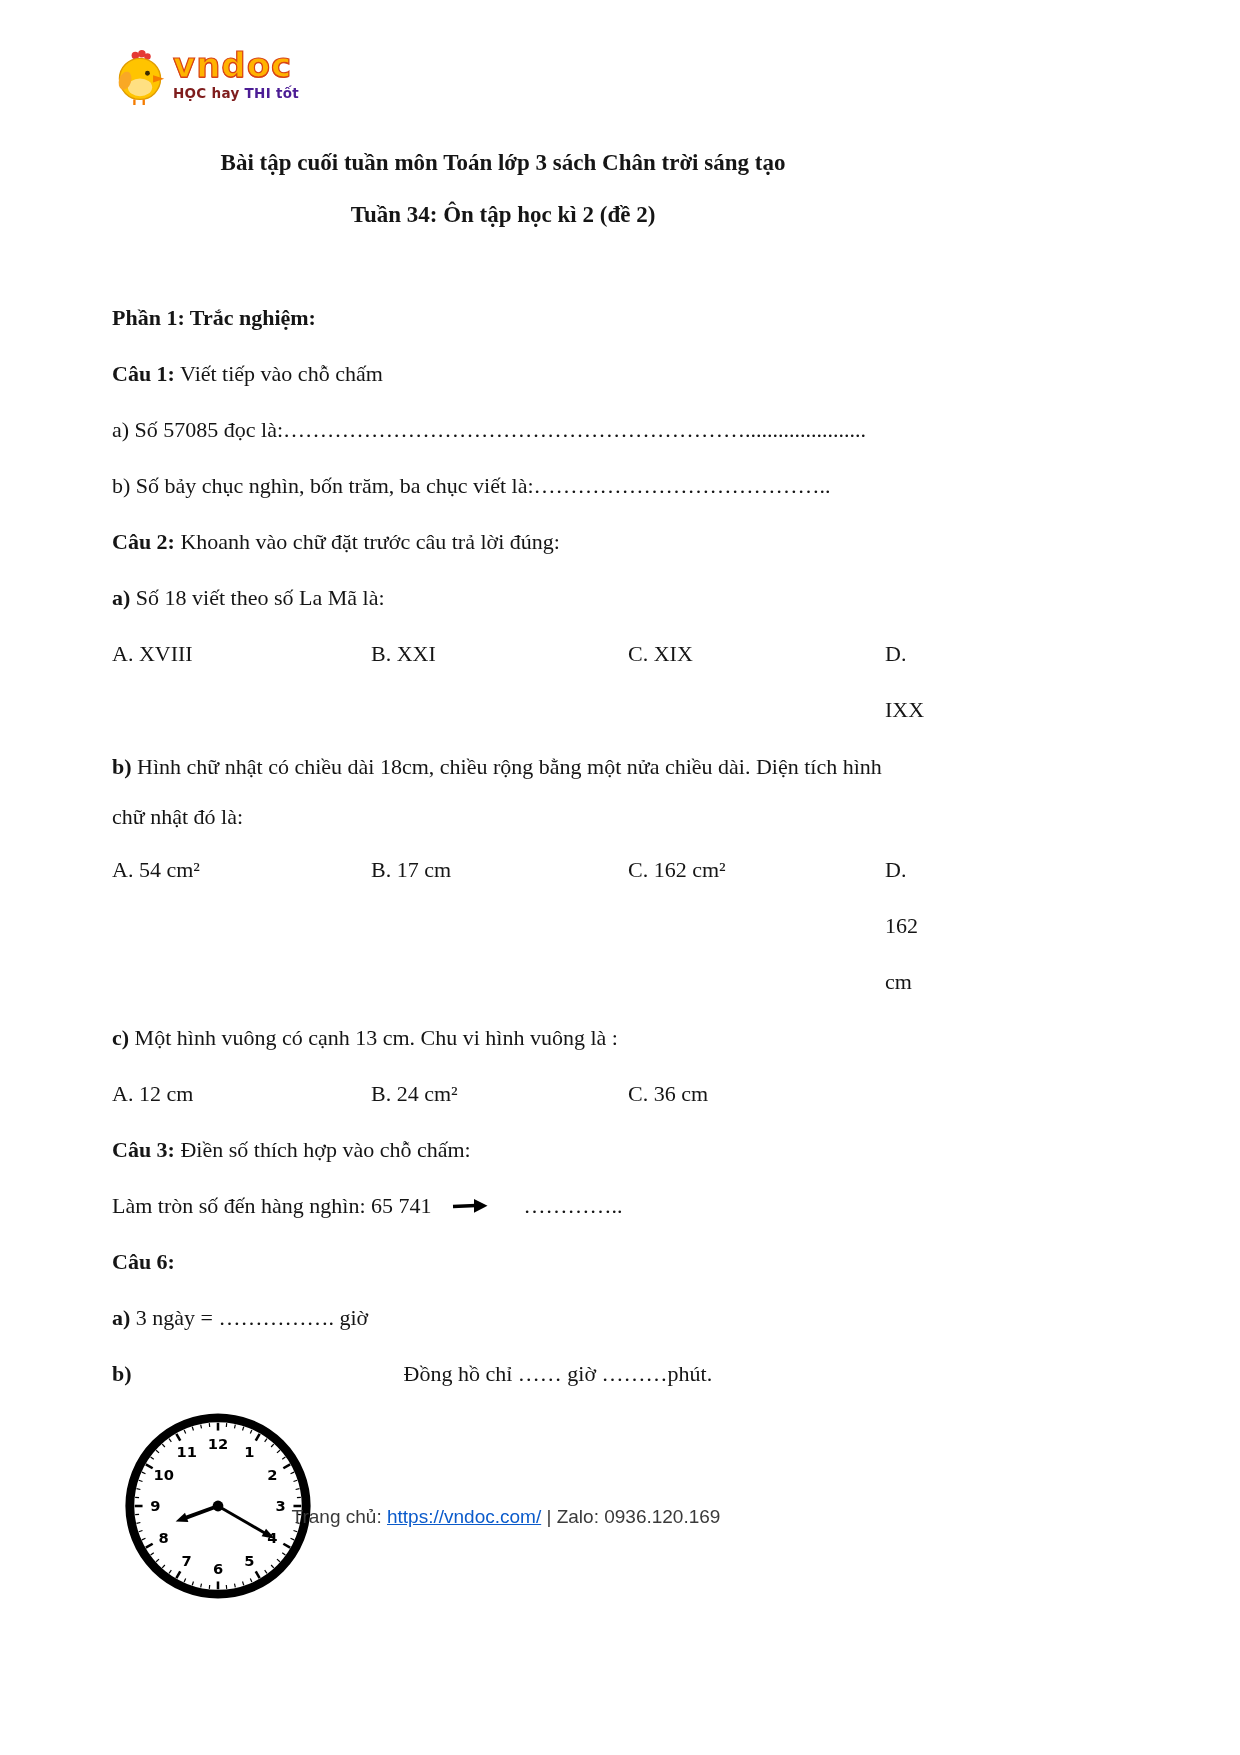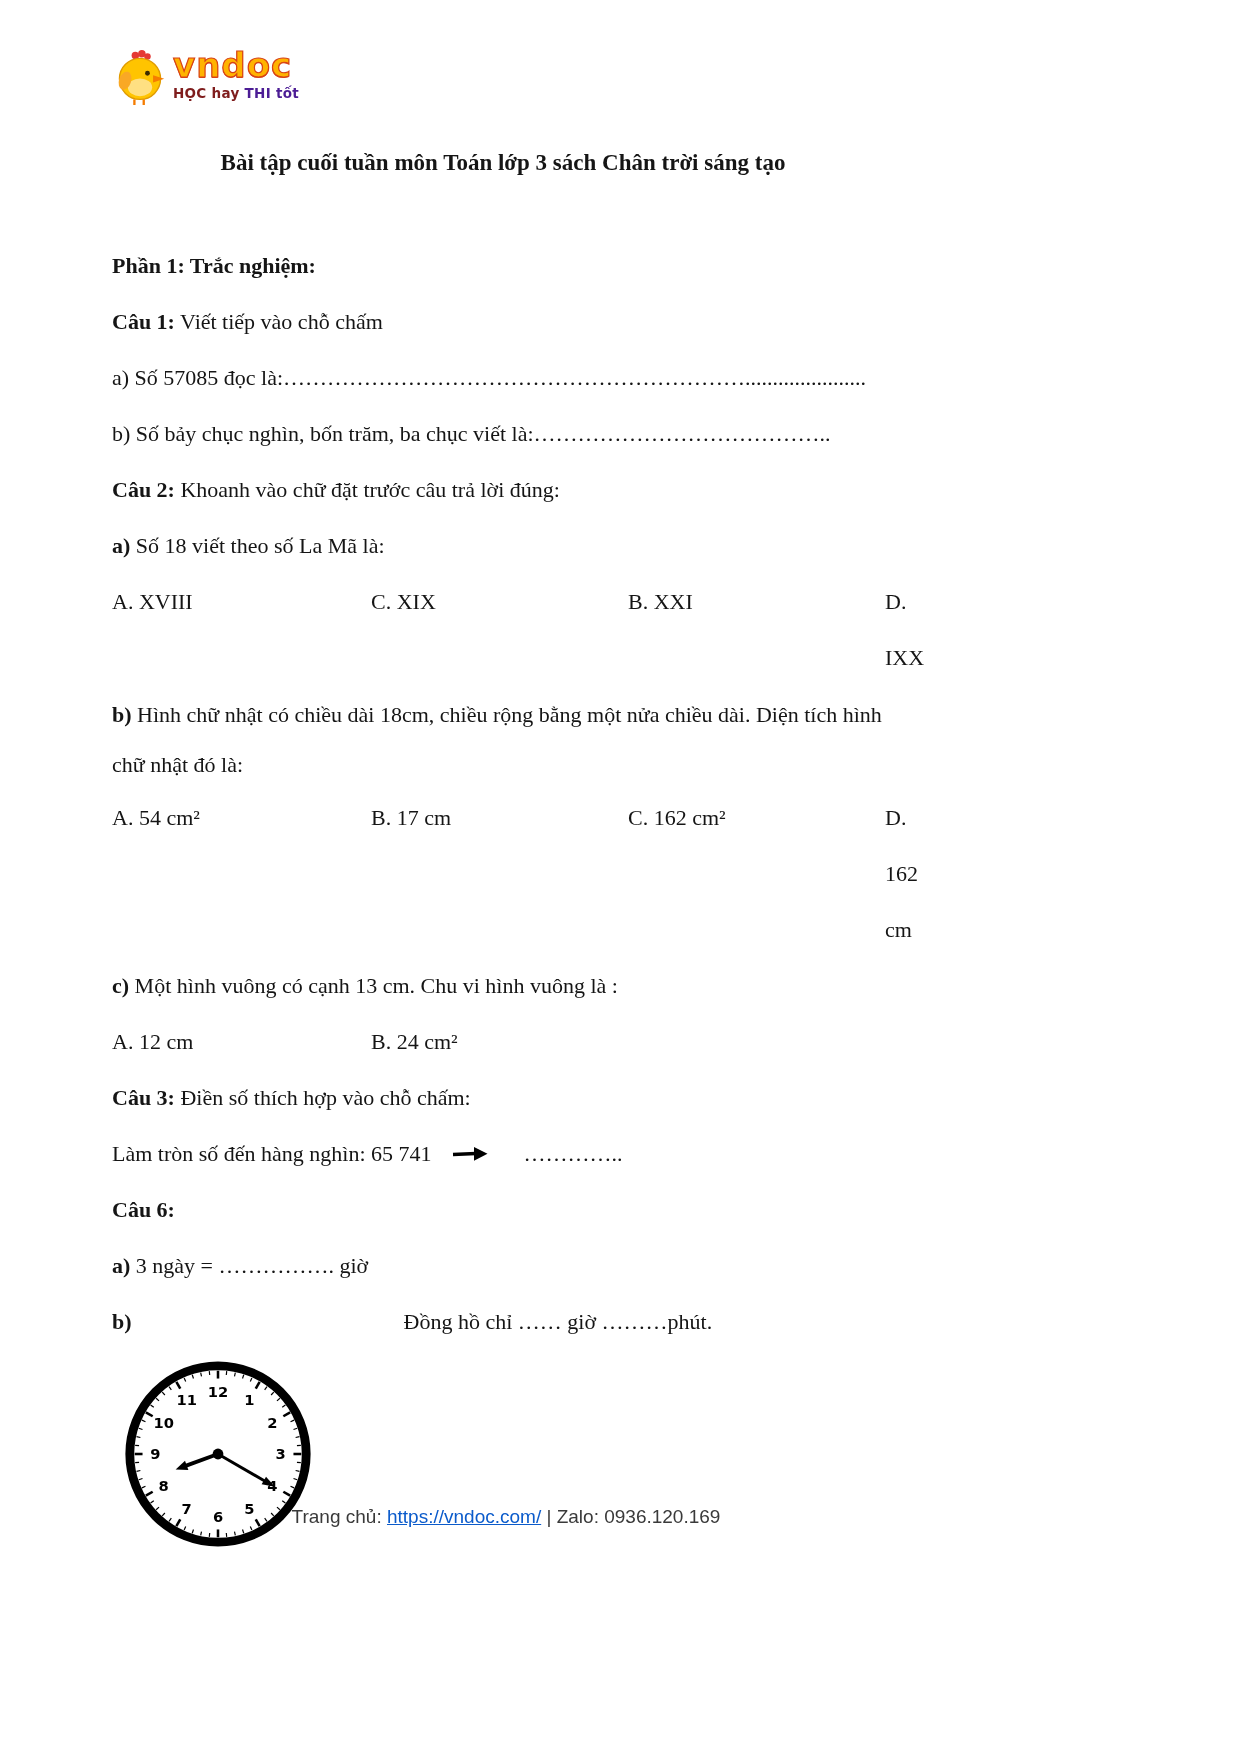--- a/index.html
+++ b/index.html
@@ -73,20 +73,21 @@
     <div class="brand-block">
       <div class="brand">vndoc</div>
       <div class="tagline">
         <span class="tag-green">HỌC hay</span>
         <span class="tag-red">THI tốt</span>
       </div>
     </div>
   </div>
 
   <h1 class="title">Bài tập cuối tuần môn Toán lớp 3 sách Chân trời sáng tạo</h1>
+  <h2 class="subtitle">Tuần 34: Ôn tập học kì 2 (đề 2)</h2>
 
   <div class="content">
 
     <p class="line bold">Phần 1: Trắc nghiệm:</p>
 
     <p class="line">
       <b>Câu 1:</b>
       <span>Viết tiếp vào chỗ chấm</span>
     </p>
     <p class="line dots">a) Số 57085 đọc là:………………………………………………………......................</p>
@@ -96,22 +97,22 @@
       <b>Câu 2:</b>
       <span>Khoanh vào chữ đặt trước câu trả lời đúng:</span>
     </p>
 
     <p class="line">
       <b>a)</b>
       <span>Số 18 viết theo số La Mã là:</span>
     </p>
     <div class="options">
       <span class="opt">A. XVIII</span>
+      <span class="opt">B. XXI</span>
       <span class="opt">C. XIX</span>
-      <span class="opt">B. XXI</span>
       <span class="opt">D. IXX</span>
     </div>
 
     <p class="line wrap">
       <b>b)</b>
       <span>Hình chữ nhật có chiều dài 18cm, chiều rộng bằng một nửa chiều dài. Diện tích hình chữ nhật đó là:</span>
     </p>
     <div class="options">
       <span class="opt">A. 54 cm²</span>
       <span class="opt">B. 17 cm</span>
@@ -119,20 +120,21 @@
       <span class="opt">D. 162 cm</span>
     </div>
 
     <p class="line">
       <b>c)</b>
       <span>Một hình vuông có cạnh 13 cm. Chu vi hình vuông là :</span>
     </p>
     <div class="options">
       <span class="opt">A. 12 cm</span>
       <span class="opt">B. 24 cm²</span>
+      <span class="opt">C. 36 cm</span>
     </div>
 
     <p class="line">
       <b>Câu 3:</b>
       <span>Điền số thích hợp vào chỗ chấm:</span>
     </p>
     <div class="line q3row">
       <span>Làm tròn số đến hàng nghìn: 65 741</span>
       <svg class="arrow" viewBox="0 0 36 20" width="36" height="20">
         <line x1="1" y1="10.5" x2="24" y2="9.5" stroke="#000" stroke-width="3.4"></line>

